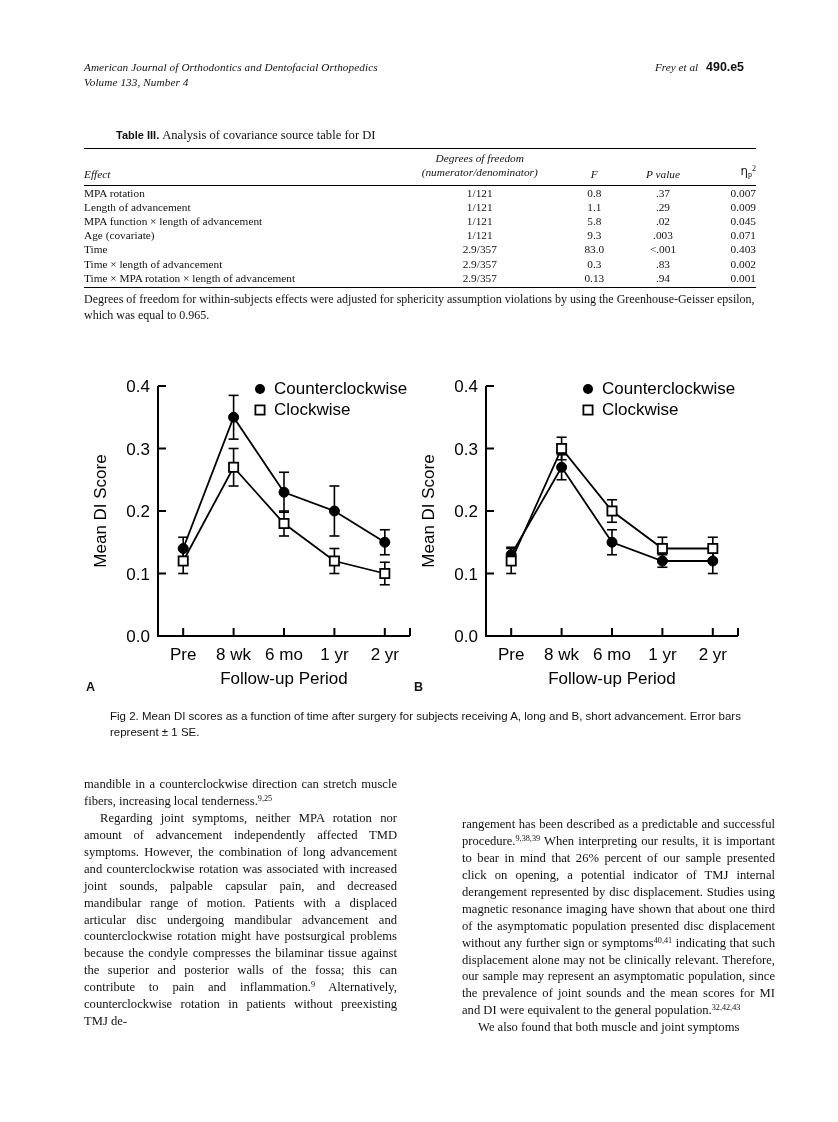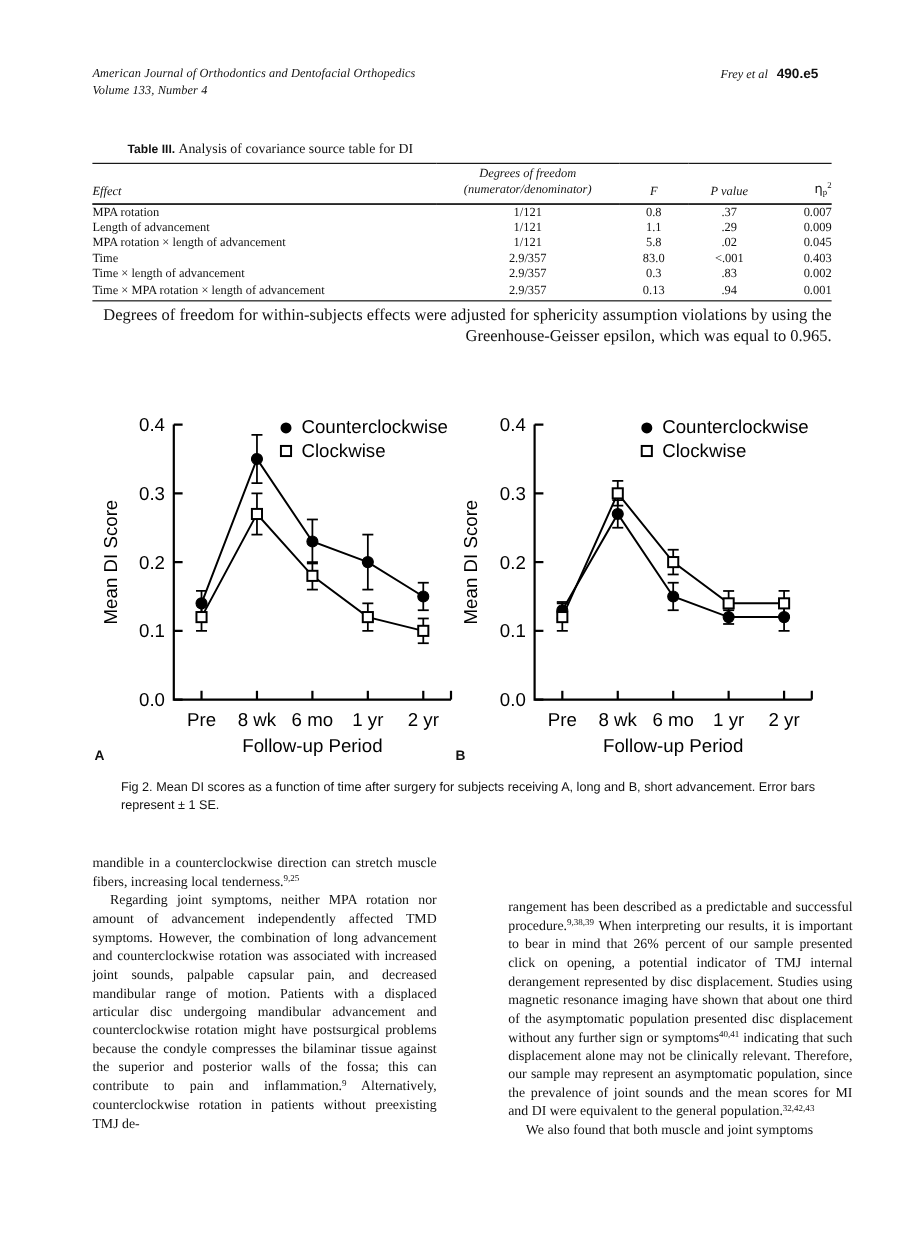--- a/index.html
+++ b/index.html
@@ -120,25 +120,25 @@
     white-space: nowrap;
   }
   table.anova tbody td.eff { text-align: left; }
   table.anova tbody td.eta { text-align: right; }
   table.anova tbody tr:last-child td { padding-bottom: 3px; }
   .table-rule-bottom {
     border-top: 1.1px solid #000;
     margin-top: 0px;
   }
   .table-note {
-    font-size: 15px;
+    font-size: 12px;
     line-height: 1.32;
     padding-top: 4px;
     width: 672px;
-    text-align: right;
+    text-align: left;
   }
 
   
   .figure-block {
     position: absolute;
     left: 84px;
     top: 372px;
     width: 672px;
     height: 380px;
   }
@@ -244,25 +244,32 @@
             <td class="eta">0.007</td>
           </tr>
           <tr>
             <td class="eff">Length of advancement</td>
             <td class="df">1/121</td>
             <td class="f">1.1</td>
             <td class="p">.29</td>
             <td class="eta">0.009</td>
           </tr>
           <tr>
-            <td class="eff">MPA rotation × length of advancement</td>
+            <td class="eff">MPA function × length of advancement</td>
             <td class="df">1/121</td>
             <td class="f">5.8</td>
             <td class="p">.02</td>
             <td class="eta">0.045</td>
+          </tr>
+          <tr>
+            <td class="eff">Age (covariate)</td>
+            <td class="df">1/121</td>
+            <td class="f">9.3</td>
+            <td class="p">.003</td>
+            <td class="eta">0.071</td>
           </tr>
           <tr>
             <td class="eff">Time</td>
             <td class="df">2.9/357</td>
             <td class="f">83.0</td>
             <td class="p">&lt;.001</td>
             <td class="eta">0.403</td>
           </tr>
           <tr>
             <td class="eff">Time × length of advancement</td>

